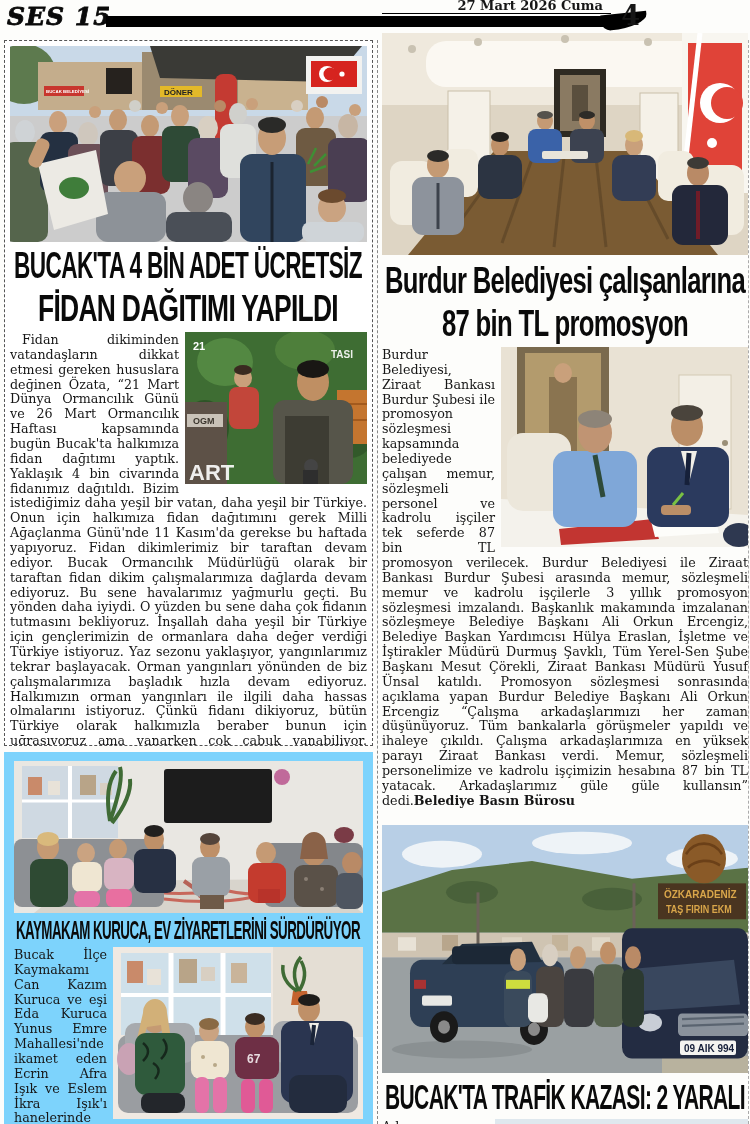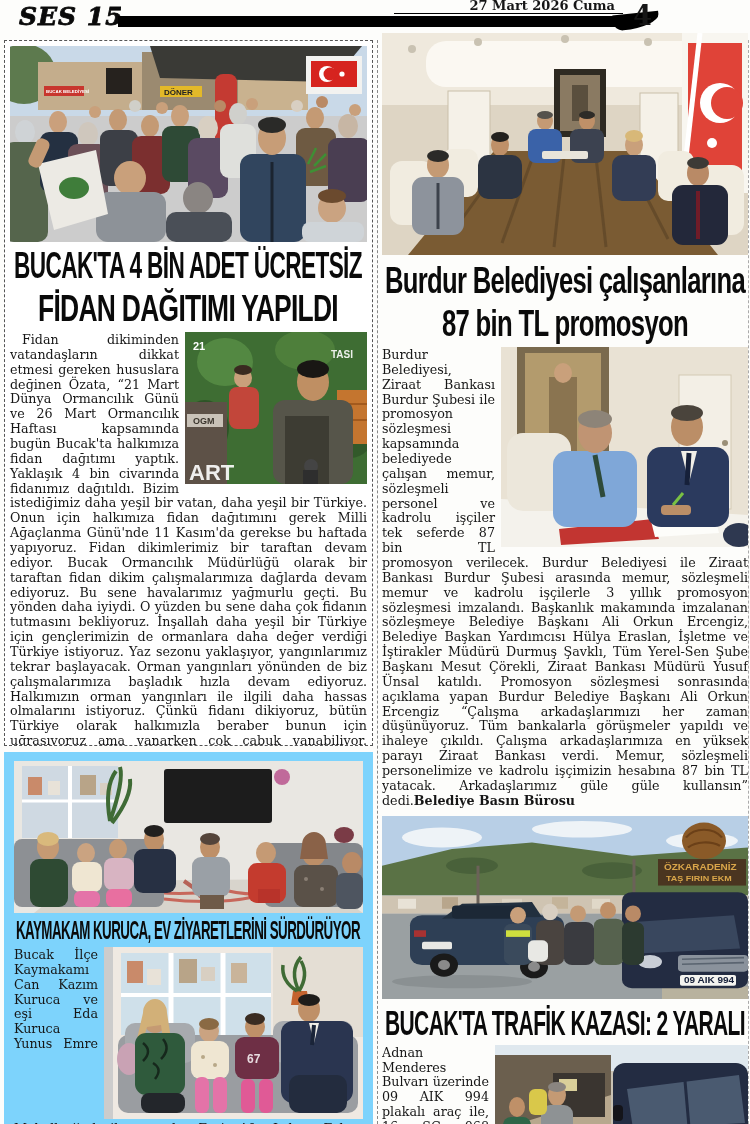--- a/index.html
+++ b/index.html
@@ -1,19 +1,19 @@
 <!DOCTYPE html>
 <html><head>
 <meta charset="utf-8">
 <style>
   html,body{margin:0;padding:0;}
   body{width:750px;height:1124px;background:#fdfdfb;position:relative;overflow:hidden;
        font-family:"DejaVu Serif",serif;color:#161616;}
   
-  .hdr{position:absolute;left:12px;top:0;width:647px;height:34px;text-align:center;}
+  .hdr{position:absolute;left:0;top:0;width:647px;height:34px;text-align:center;}
   .hdr-rule-thin{position:absolute;left:382px;right:36px;top:13px;height:1px;background:#000;}
   .hdr-bar{position:absolute;left:106px;right:34px;top:16px;height:11px;background:#000;}
   .hdr-date{position:absolute;right:44px;top:-2px;font-weight:bold;font-size:13px;font-family:"DejaVu Serif",serif;}
   .hdr-num{position:absolute;right:7px;top:0px;font-weight:bold;font-size:27px;font-family:"DejaVu Serif",serif;z-index:3;}
   .hdr-swoosh{position:absolute;right:0px;top:13px;width:46px;height:16px;background:#000;
               border-radius:0 0 100% 12px;transform:rotate(-6deg);}
   
   .col-left{position:absolute;left:4px;top:40px;width:369px;}
   .col-right{position:absolute;left:382px;top:33px;width:366px;}
   .divider{position:absolute;left:377px;top:40px;bottom:0;width:0;border-left:1px dashed #888;}
@@ -29,24 +29,24 @@
   .bt{font-size:12.7px;line-height:1.17;text-align:justify;margin:3px 0 2px 0;}
   .bt.indent{text-indent:12px;}
   
   .ph{display:block;overflow:hidden;background:#ccc;}
   .ph svg{display:block;width:100%;height:100%;}
   .fl-r{float:right;margin:2px 0 3px 6px;}
   .ph-crowd{width:357px;height:196px;text-align:center;}
   .ph-speaker{width:182px;height:152px;}
   .ph-meeting{width:366px;height:222px;}
   .ph-signing{width:247px;height:200px;}
-  .ph-traffic{width:366px;height:183px;margin-top:5px;}
+  .ph-traffic{width:366px;height:248px;margin-top:14px;}
   .ph-van{width:253px;height:182px;}
   .ph-homevisit{width:349px;height:152px;margin:0 auto;}
-  .ph-family{width:250px;height:172px;padding-left:9px;}
+  .ph-family{width:250px;height:172px;}
   svg text.frag{font-family:"Liberation Sans",sans-serif;font-weight:bold;}
   .clear{clear:both;}
 </style>
 </head>
 <body>
 
 <div class="hdr">
   <svg width="104" height="30" style="position:absolute;left:5px;top:1px;">
     <text x="2" y="24" font-family="DejaVu Serif,serif" font-style="italic" font-weight="bold" font-size="25" fill="#0a0a0a" stroke="#0a0a0a" stroke-width="0.8" letter-spacing="1">SES 15</text>
   </svg>

